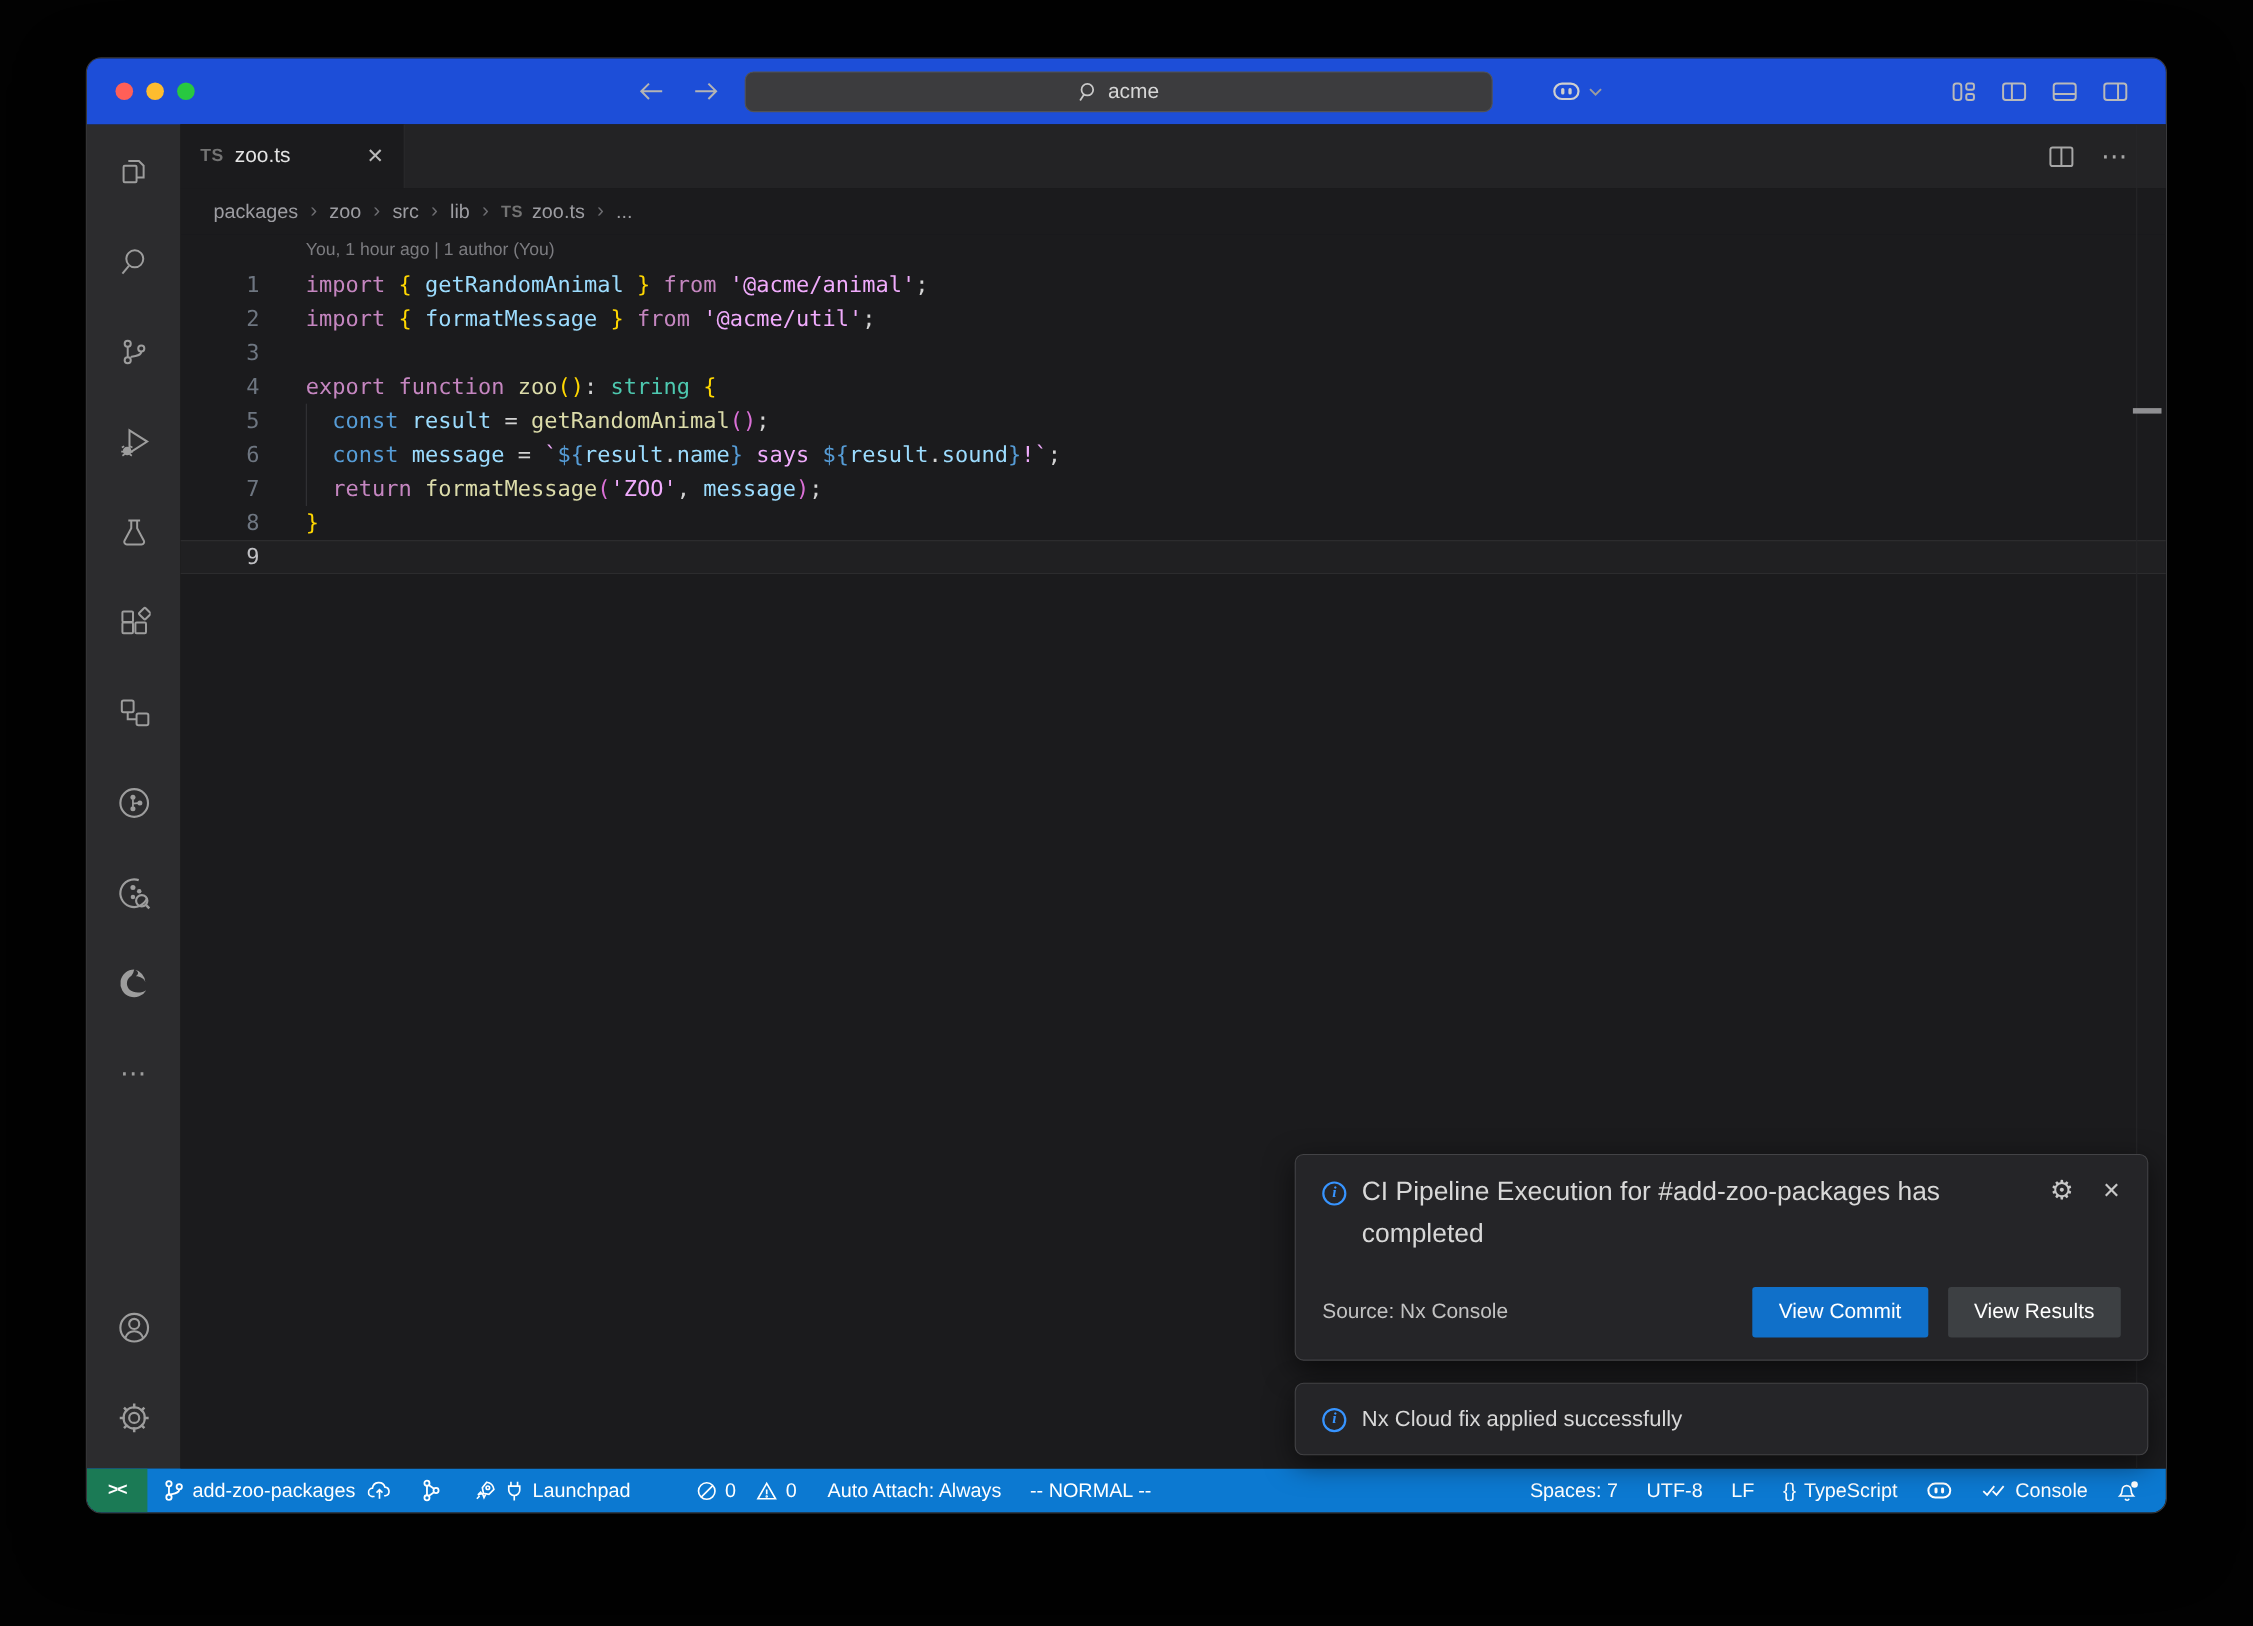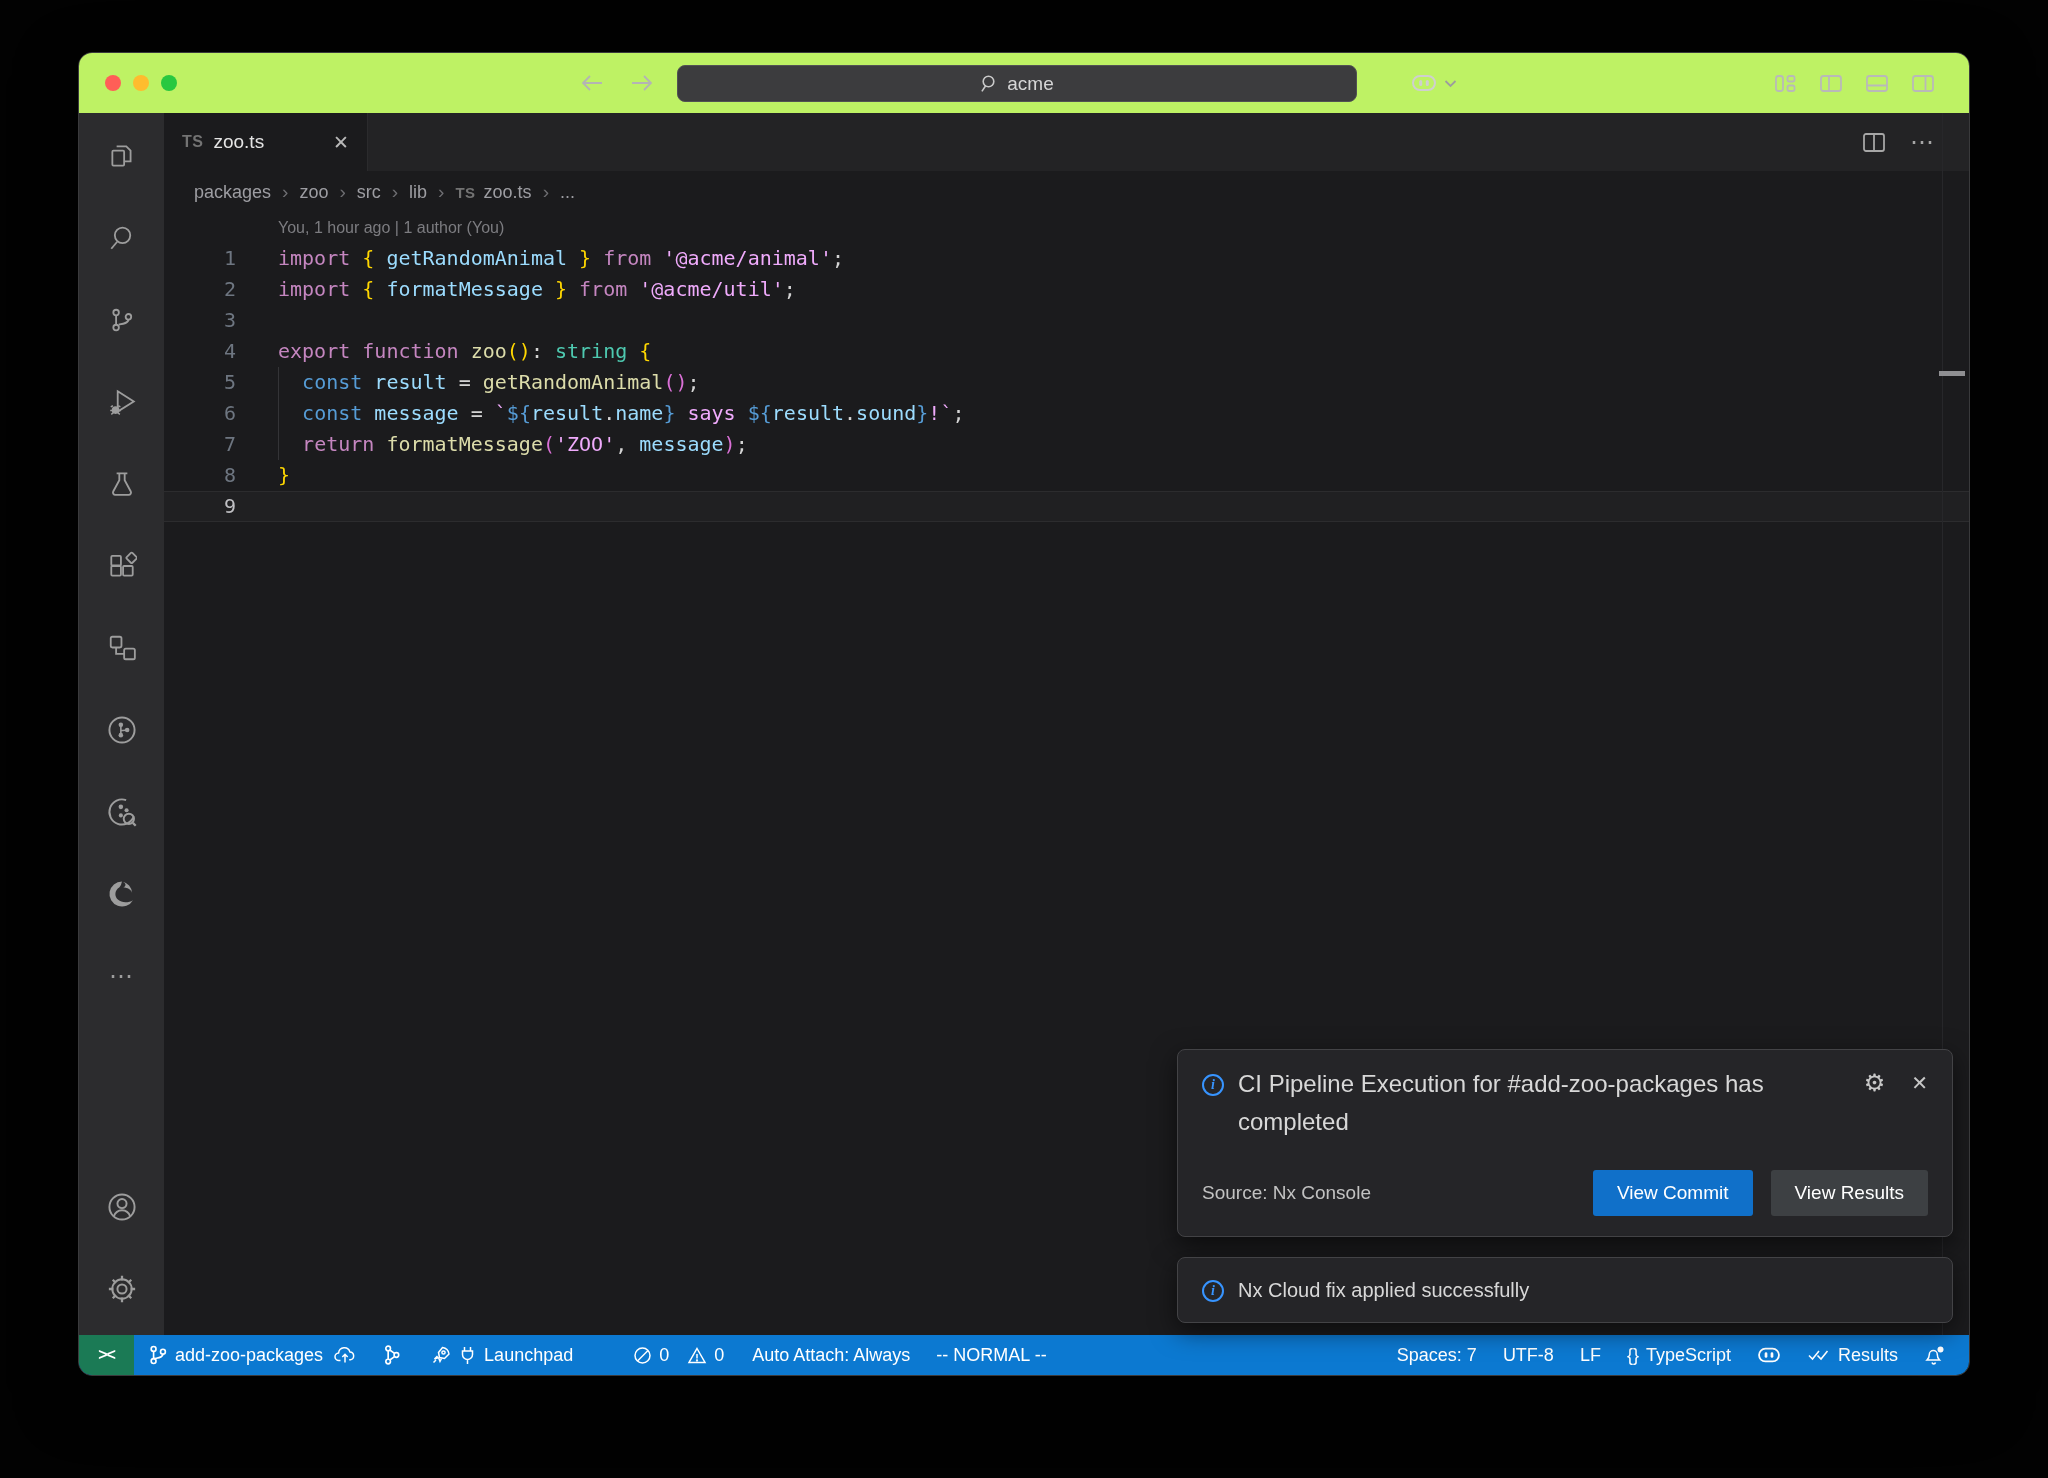--- a/index.html
+++ b/index.html
@@ -2,21 +2,21 @@
 <html><head>
 <meta charset="utf-8">
 <style>
   * { box-sizing: border-box; margin: 0; padding: 0; }
   html,body { width:2048px; height:1478px; background:#020202; font-family:"Liberation Sans", sans-serif; }
   .window { position:absolute; left:78px; top:52px; width:1892px; height:1324px;
             background:#1b1b1d; border-radius:14px; overflow:hidden;
             border:1px solid #3a3a3c; box-shadow:0 20px 60px rgba(0,0,0,.7);
             display:flex; flex-direction:column; }
   
-  .titlebar { position:relative; height:60px; flex:0 0 60px; background:#bef264; display:flex; align-items:center; }
+  .titlebar { position:relative; height:60px; flex:0 0 60px; background:#1d4ed8; display:flex; align-items:center; }
   .traffic { position:absolute; left:26px; top:22px; display:flex; gap:12px; }
   .traffic span { width:16px; height:16px; border-radius:50%; display:block; }
   .t-red { background:#ff5f57; } .t-yellow { background:#febc2e; } .t-green { background:#28c840; }
   .nav-arrows { position:absolute; left:500px; top:0; height:60px; display:flex; align-items:center; gap:24px; color:#b4b4b4; }
   .nav-btn { width:26px; height:26px; display:flex; align-items:center; justify-content:center; }
   .searchbox { position:absolute; left:598px; top:12px; width:680px; height:37px; background:#3c3c3e;
                border:1px solid #525254; border-radius:8px; display:flex; align-items:center; justify-content:center;
                gap:8px; color:#d6d6d6; font-size:19px; }
   .copilot-ctl { position:absolute; left:1332px; top:0; height:60px; display:flex; align-items:center; gap:7px; color:#cfcfcf; }
   .layout-icons { position:absolute; right:34px; top:0; height:60px; display:flex; align-items:center; gap:22px; color:#b9b9b9; }
@@ -415,21 +415,21 @@
               <rect x="14.8" y="7" width="3" height="6" rx="1.5" fill="#fff"></rect>
             </svg>
         </span>
       </span>
       <span class="sb-item">
         <span>
           <svg width="24" height="16" viewBox="0 0 24 16" fill="none" stroke="#fff" stroke-width="1.6">
               <path d="M2 8.5l3.5 3.5L12 4M10.5 8.5L14 12 20.5 4"></path>
             </svg>
         </span>
-        <span>Results</span>
+        <span>Console</span>
       </span>
       <span class="sb-item">
         <svg width="21" height="21" viewBox="0 0 21 21" fill="none" stroke="#fff" stroke-width="1.5">
             <path d="M3 15h12.5c-1.6-1.6-2.2-3.3-2.2-5.5a4 4 0 1 0-8 0c0 2.2-.7 3.9-2.3 5.5zM8 17.5a1.8 1.8 0 0 0 3.5 0"></path>
             <circle cx="16.5" cy="4.5" r="3" fill="#fff" stroke="none"></circle>
           </svg>
       </span>
     </div>
   </div>
 </div>

